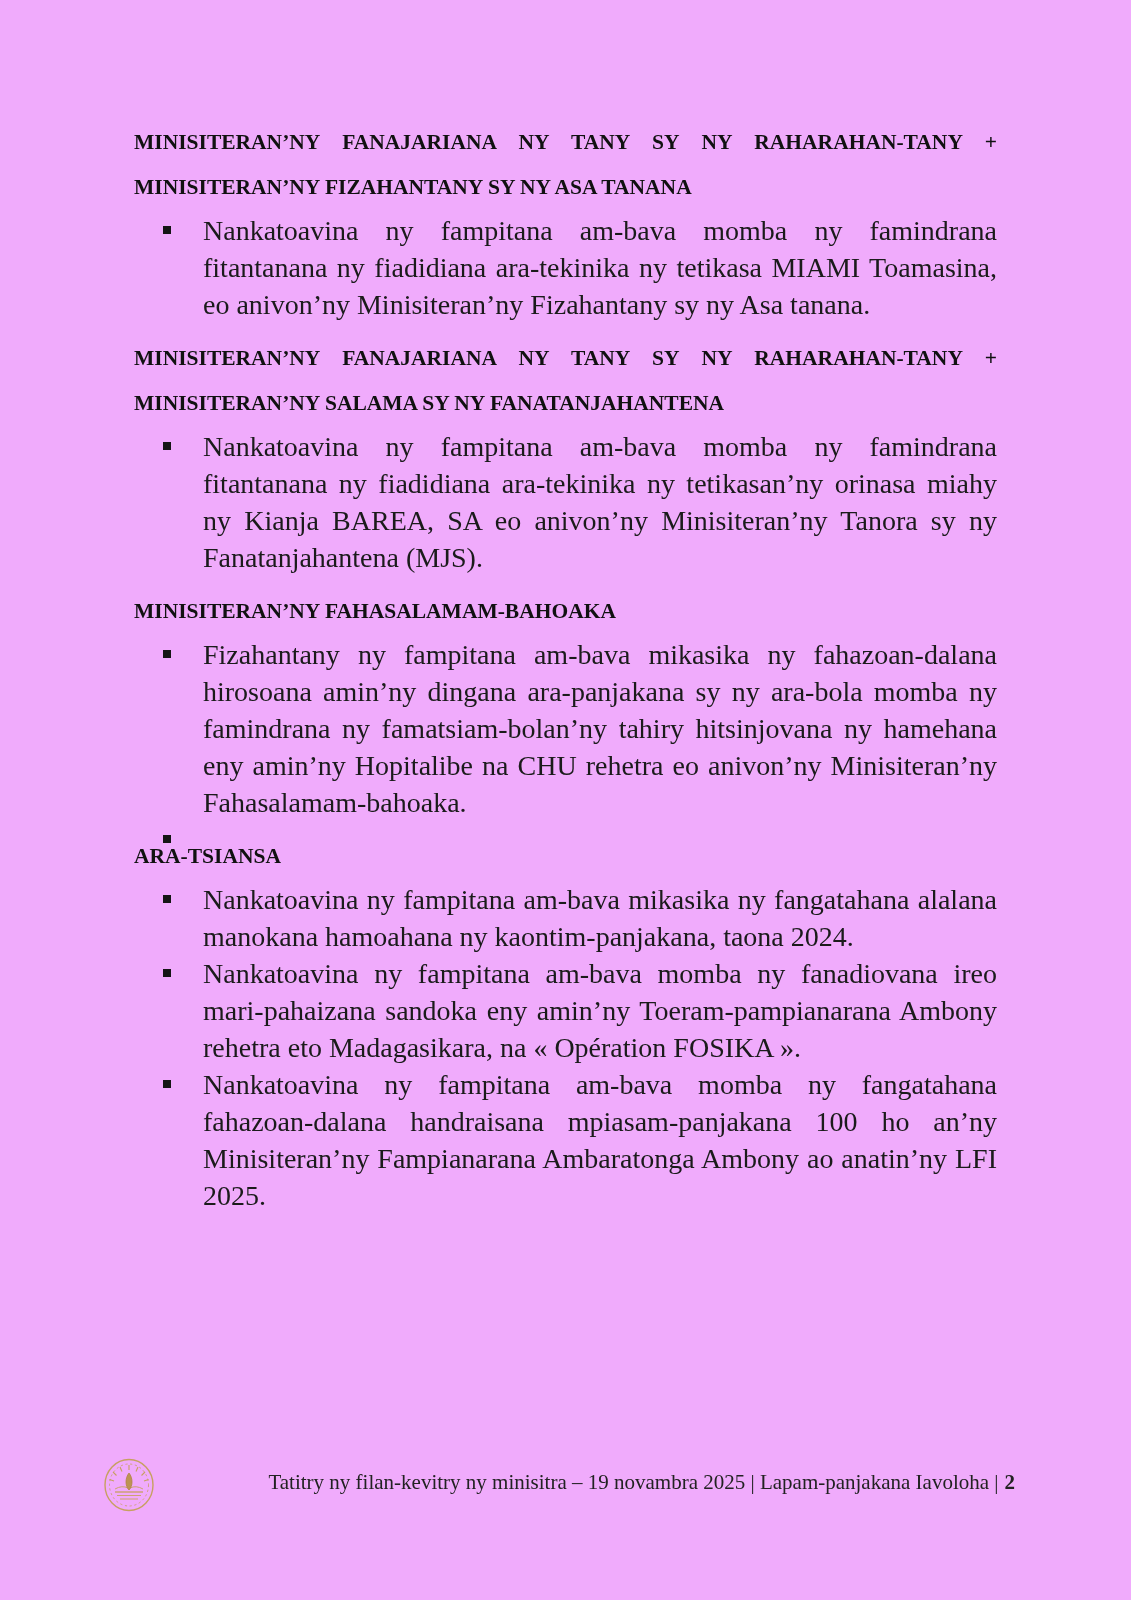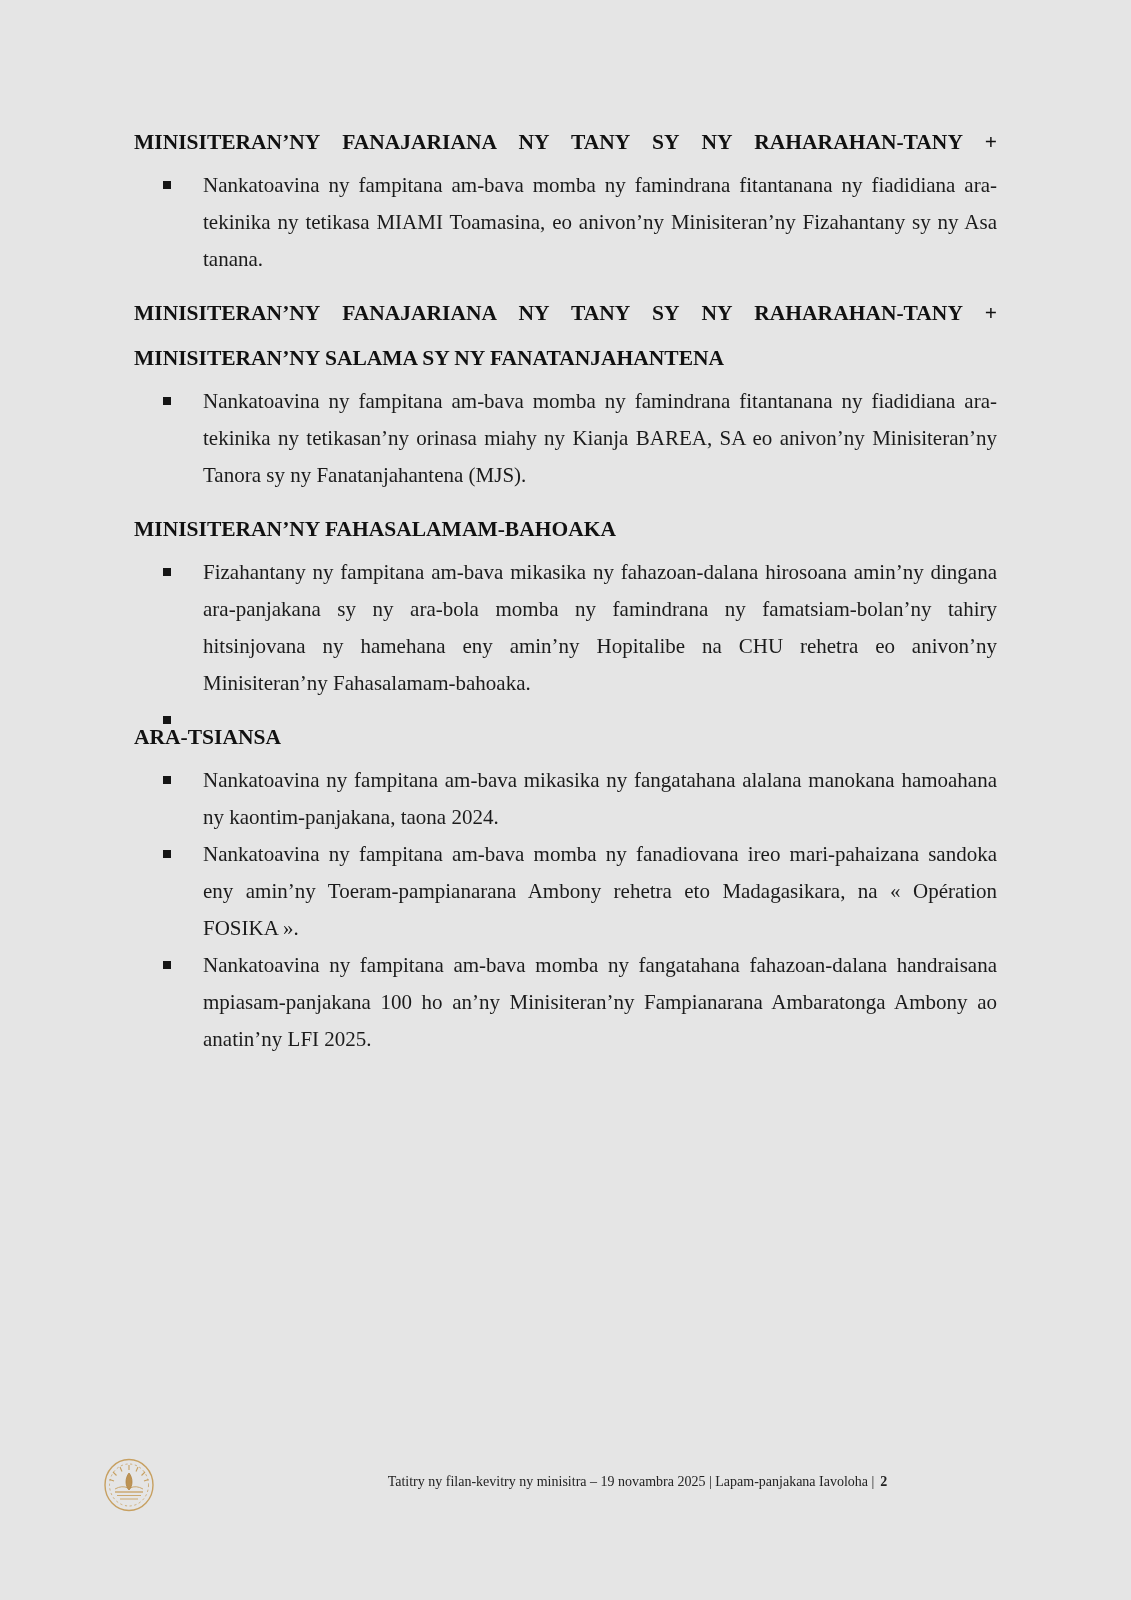--- a/index.html
+++ b/index.html
@@ -4,21 +4,21 @@
 <style>
   html, body {
     margin: 0;
     padding: 0;
     background: #ffffff;
   }
   .page {
     position: relative;
     width: 1131px;
     height: 1600px;
-    background: #e5e5e5;
+    background: #f0abfc;
     font-family: "Liberation Serif", serif;
     color: #1b1b1b;
     overflow: hidden;
   }
   .content {
     position: absolute;
     left: 134px;
     right: 134px;
     top: 120px;
   }
@@ -33,21 +33,21 @@
   .h-line.just {
     text-align: justify;
     text-align-last: justify;
   }
   .bullets {
     margin: 0 0 13px 0;
   }
   .bullet-row {
     position: relative;
     padding-left: 69px;
-    font-size: 21px;
+    font-size: 28px;
     line-height: 37px;
     text-align: justify;
   }
   .marker {
     position: absolute;
     left: 29px;
     top: 14px;
     width: 8px;
     height: 8px;
     background: #151515;
@@ -62,40 +62,41 @@
   .seal {
     position: absolute;
     left: 102px;
     top: 6px;
   }
   .footer-text {
     position: absolute;
     right: 116px;
     top: 0;
     left: 260px;
-    text-align: center;
-    font-size: 14px;
+    text-align: right;
+    font-size: 21px;
     line-height: 64px;
     color: #222222;
     white-space: nowrap;
   }
   .footer-text .pgnum {
     font-weight: bold;
     margin-left: 6px;
   }
 </style>
 </head>
 <body>
 
 <div class="page">
   <div class="content">
 
     <section>
       <div class="heading">
         <div class="h-line just">MINISITERAN’NY FANAJARIANA NY TANY SY NY RAHARAHAN-TANY +</div>
+        <div class="h-line">MINISITERAN’NY FIZAHANTANY SY NY ASA TANANA</div>
       </div>
       <div class="bullets">
         <div class="bullet-row">
           <span class="marker"></span>
           <span>Nankatoavina ny fampitana am-bava momba ny famindrana fitantanana ny fiadidiana ara-tekinika ny tetikasa MIAMI Toamasina, eo anivon’ny Minisiteran’ny Fizahantany sy ny Asa tanana.</span>
         </div>
       </div>
     </section>
 
     <section>

